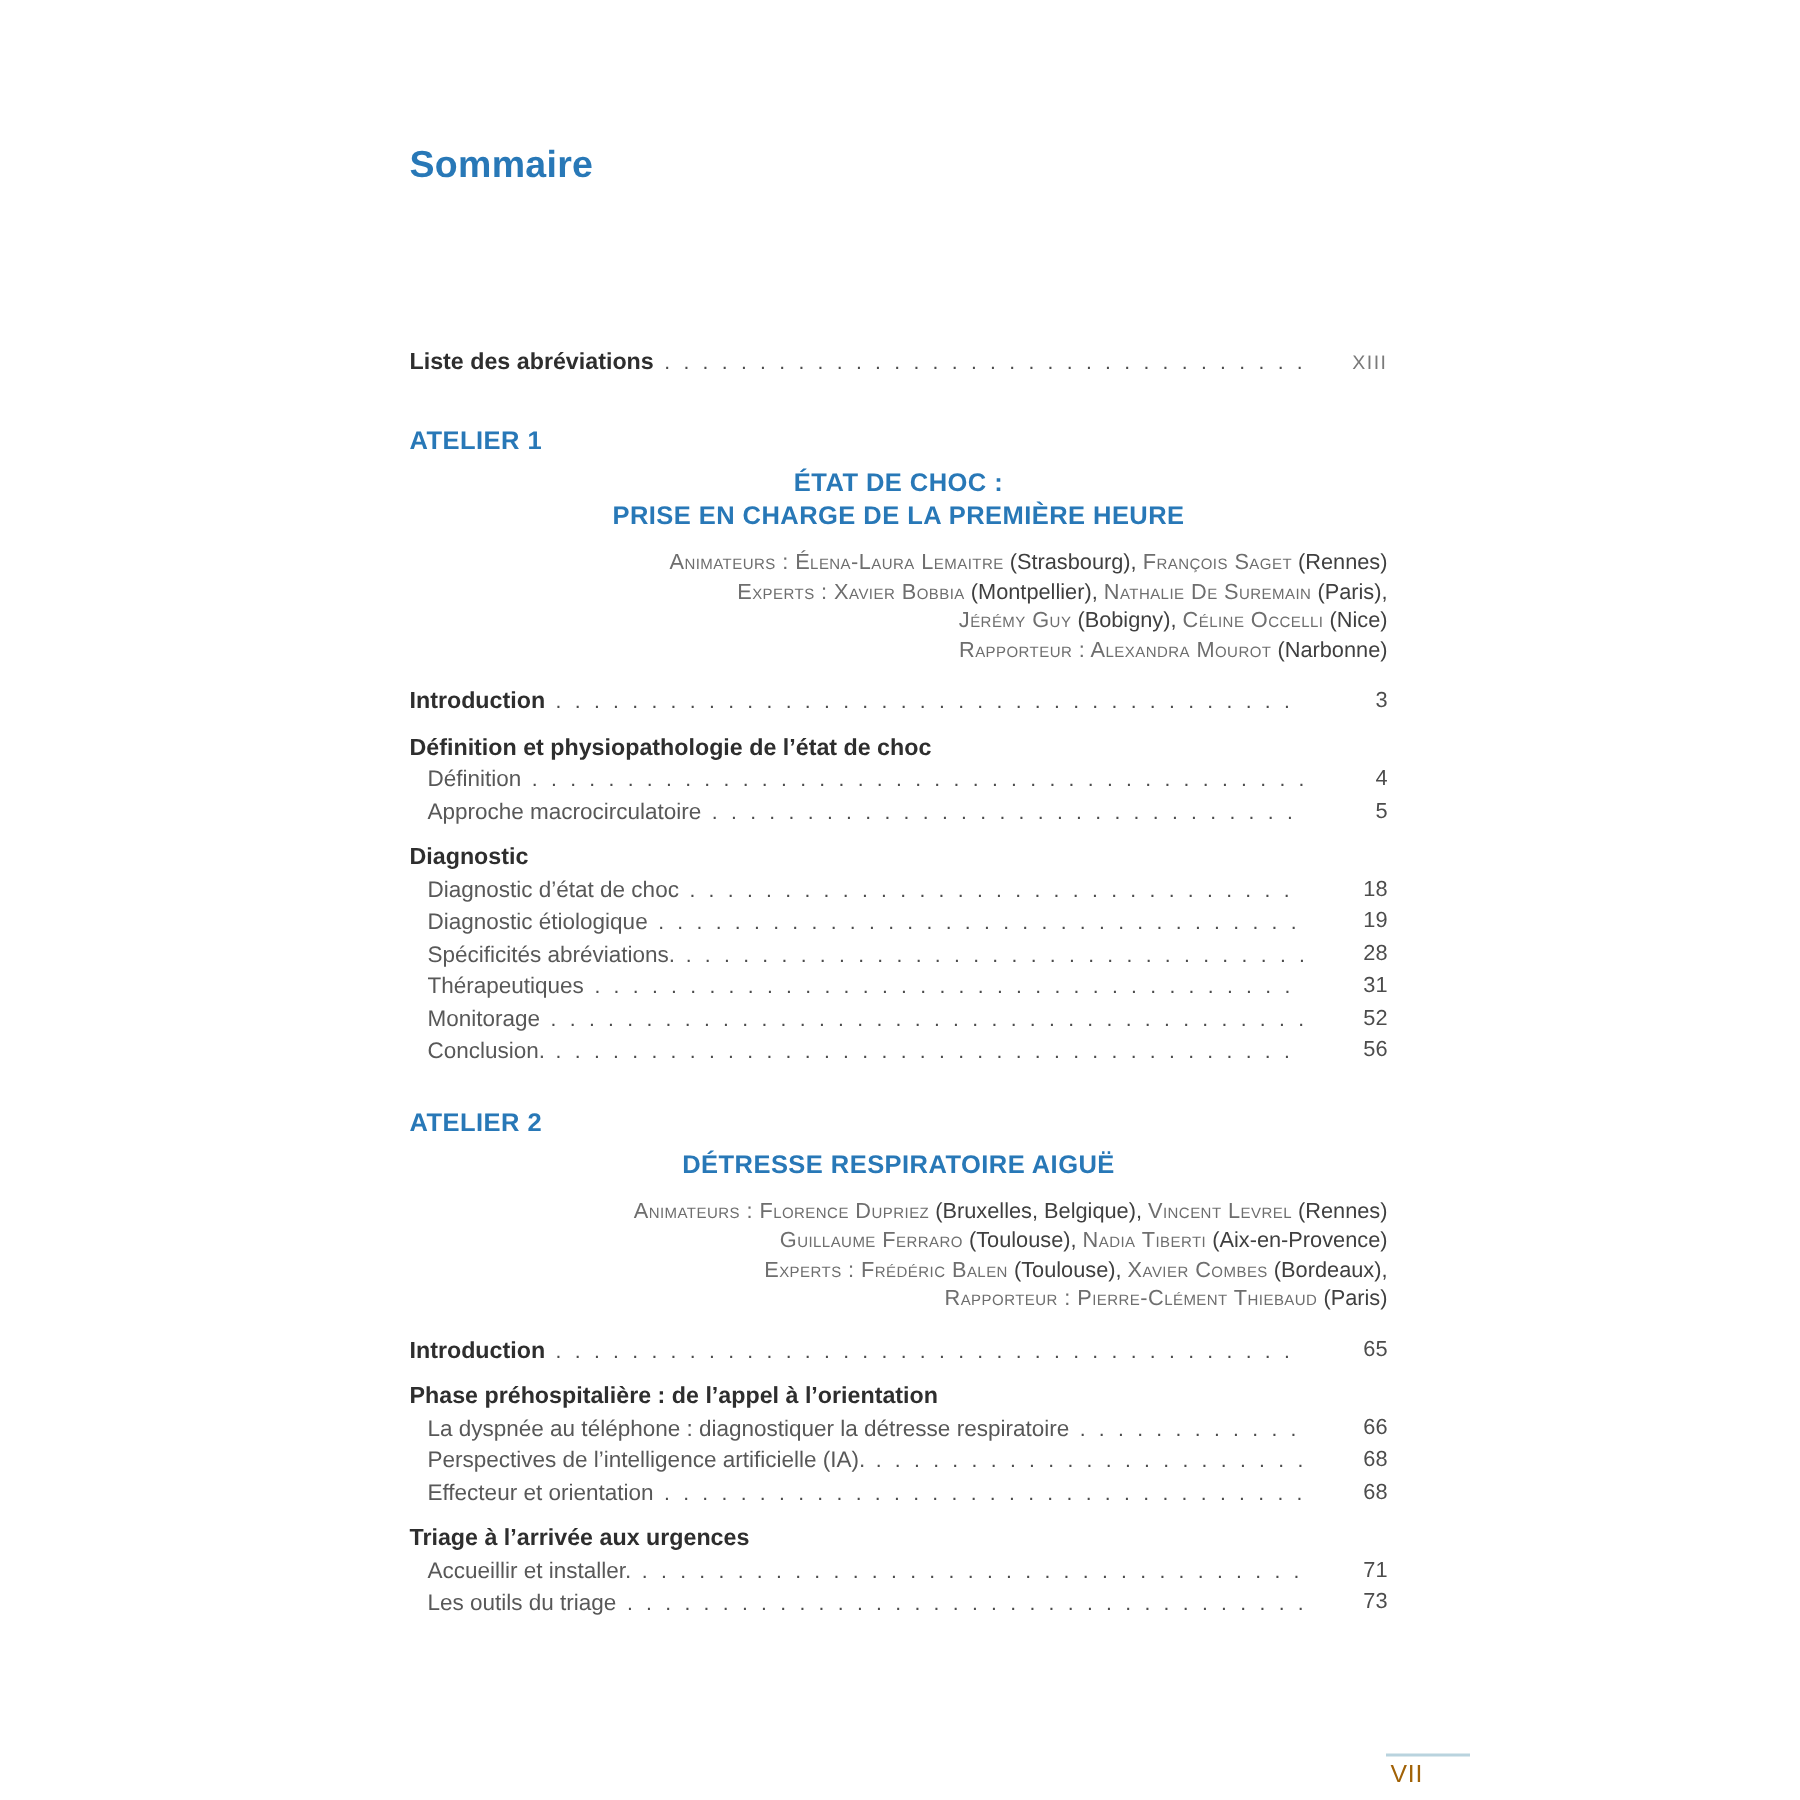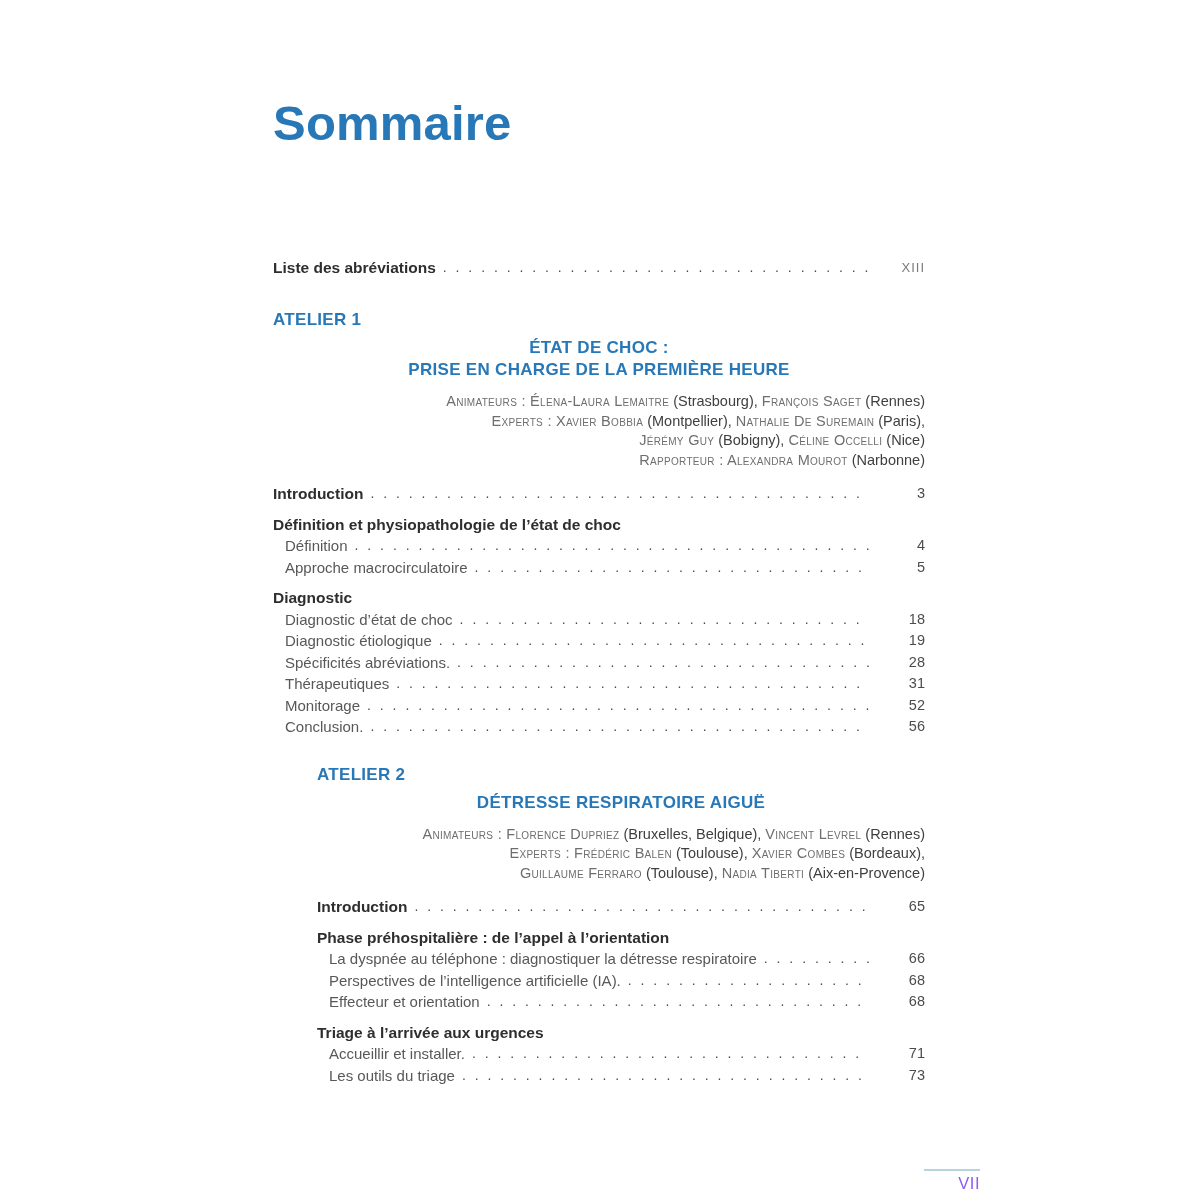--- a/index.html
+++ b/index.html
@@ -6,21 +6,21 @@
   .page{
     position:relative;
     width:1200px;height:1200px;
     background:#ffffff;
     font-family:"Liberation Sans","DejaVu Sans",sans-serif;
     overflow:hidden;
   }
   .content{position:absolute;left:273px;top:97px;width:652px;}
   h1.doc-title{
     margin:0;
-    font-size:49px;
+    font-size:25px;
     font-weight:bold;
     color:#2878b7;
     letter-spacing:.2px;
     line-height:1.1;
   }
   
   .row{
     display:flex;
     align-items:flex-end;
     font-size:15px;
@@ -52,21 +52,21 @@
     color:#4c4c4c;
     font-size:14.5px;
   }
   .page-num.roman{
     color:#7a7a7a;
     font-size:13px;
     letter-spacing:1px;
   }
   
   .section{margin-top:32px;}
-  .section + .section{margin-top:27px;margin-left:44px;}
+  .section + .section{margin-top:27px;}
   .atelier-label{
     margin:0 0 7px 0;
     text-align:left;
     color:#2878b7;
     font-weight:bold;
     font-size:17px;
     letter-spacing:.3px;
   }
   .atelier-title{
     text-align:center;
@@ -90,23 +90,22 @@
   
   .footer{
     position:absolute;
     left:924px;top:1169px;
     width:56px;
     border-top:2px solid #b9d3de;
   }
   .footer-num{
     margin:3px 0 0 3px;
     font-size:16.5px;
-    color:#8b5cf6;
+    color:#a16207;
     letter-spacing:.5px;
-    text-align:right;
   }
 </style>
 </head>
 <body>
 
 <div class="page">
   <div class="content">
 
     <h1 class="doc-title">Sommaire</h1>
 
@@ -196,22 +195,23 @@
 </div>
   </section>
 
   <section class="section">
     <h2 class="atelier-label">ATELIER 2</h2>
     <div class="atelier-title">
             <div>DÉTRESSE RESPIRATOIRE AIGUË</div>
           </div>
     <div class="contributors">
             <div class="contrib-line"><span class="sc">Animateurs : Florence Dupriez</span><span class="plain"> (Bruxelles, Belgique), </span><span class="sc">Vincent Levrel</span><span class="plain"> (Rennes)</span></div>
+            <div class="contrib-line"><span class="sc">Guillaume Ferraro</span><span class="plain"> (Toulouse), </span><span class="sc">Nadia Tiberti</span><span class="plain"> (Aix-en-Provence)</span></div>
             <div class="contrib-line"><span class="sc">Experts : Frédéric Balen</span><span class="plain"> (Toulouse), </span><span class="sc">Xavier Combes</span><span class="plain"> (Bordeaux),</span></div>
-            <div class="contrib-line"><span class="sc">Guillaume Ferraro</span><span class="plain"> (Toulouse), </span><span class="sc">Nadia Tiberti</span><span class="plain"> (Aix-en-Provence)</span></div>
+            <div class="contrib-line"><span class="sc">Rapporteur : Pierre-Clément Thiebaud</span><span class="plain"> (Paris)</span></div>
           </div>
     <div class="rows">
   <div class="row bold">
     <span class="label">Introduction</span>
     <span class="dots">. . . . . . . . . . . . . . . . . . . . . . . . . . . . . . . . . . . . . . . . . . . . . . . . . . . . . . . . . . . . . . . . . . . . . . . . . . . . . . . . . . . . . . . . . . . . . . . . . . . . . . . . . . . . . . . . . . . . . . . . </span>
     <span class="page-num">65</span>
   </div>
 
   <div class="row head">
     <span class="label">Phase préhospitalière : de l’appel à l’orientation</span>

